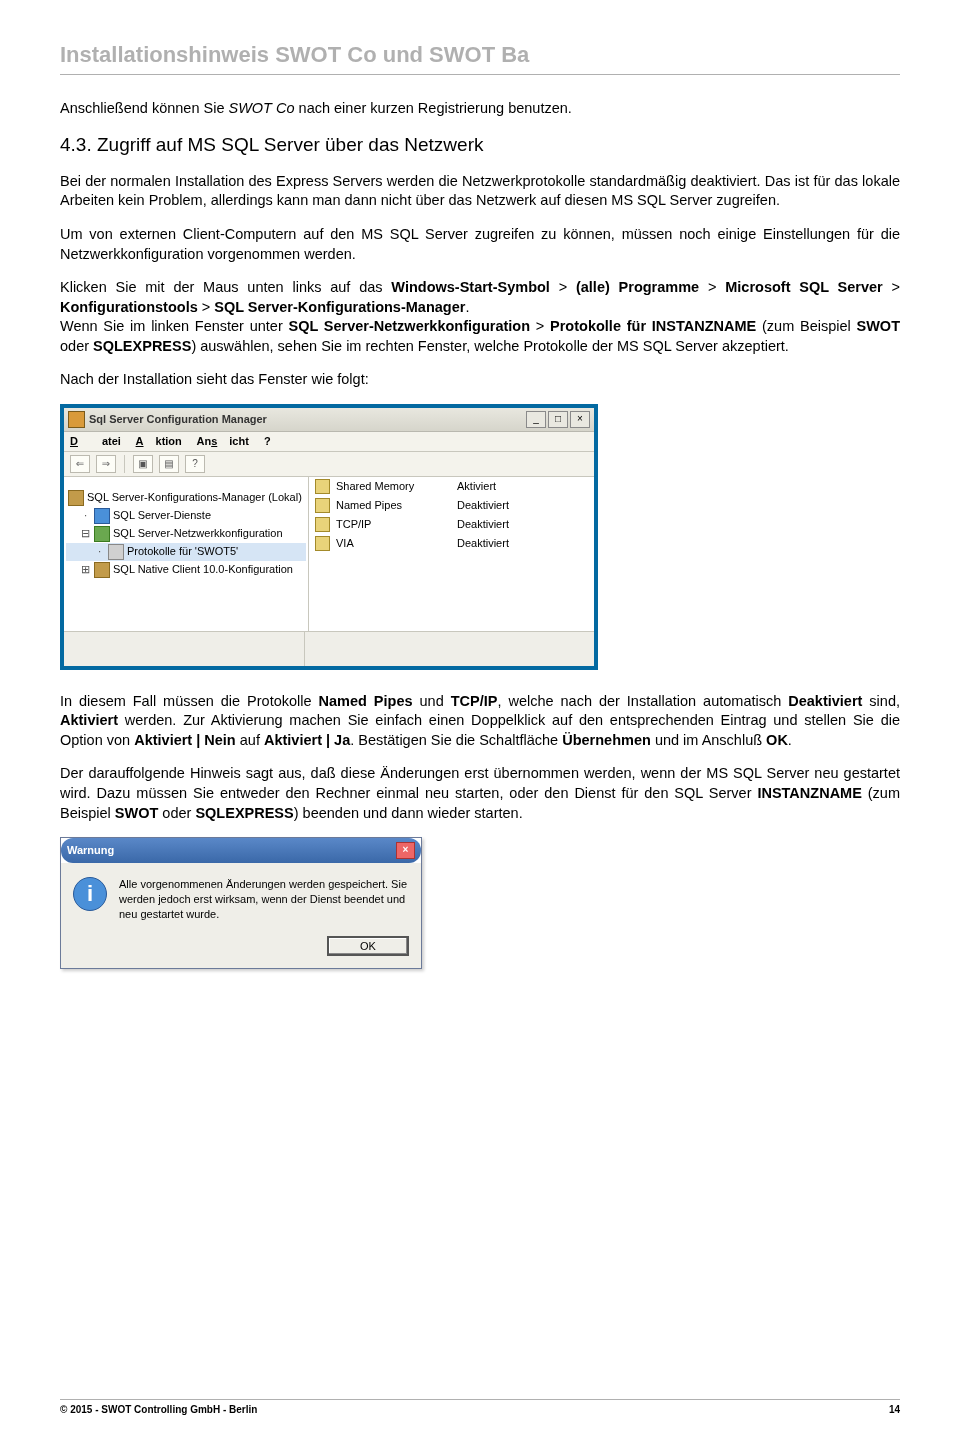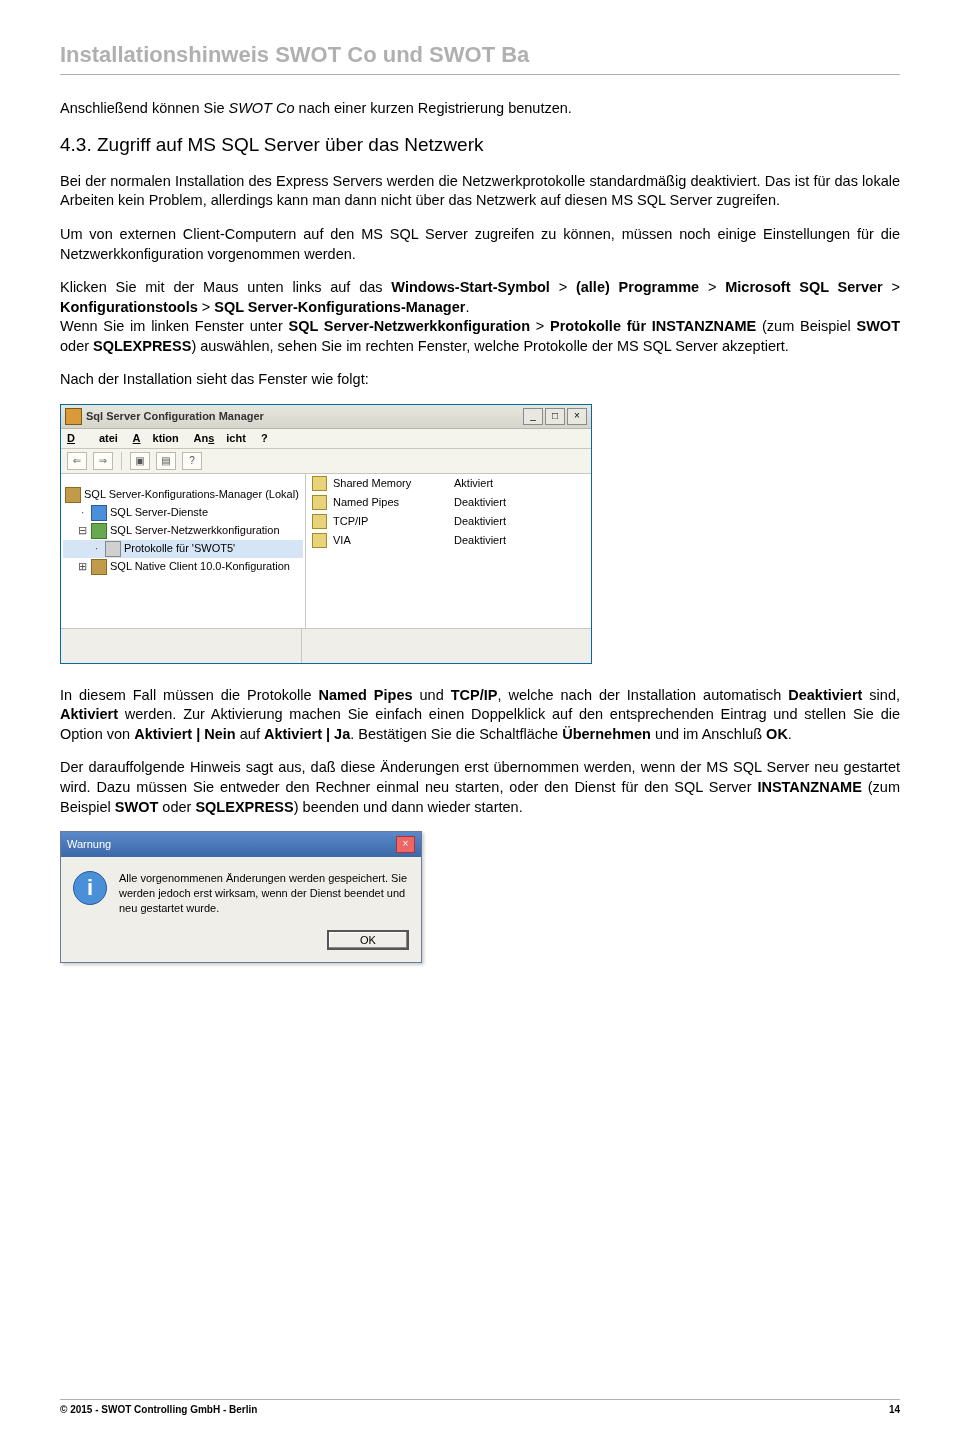--- a/index.html
+++ b/index.html
@@ -20,21 +20,21 @@
     margin-bottom: 24px;
   }
   .intro { margin-bottom: 14px; }
   .intro em { font-style: italic; }
   .section-h { font-size: 19px; margin: 14px 0 14px 0; }
   p { margin: 0 0 14px 0; text-align: justify; }
   .bold { font-weight: bold; }
   
   .cfgmgr {
     width: 530px;
-    border: 1px solid #0369a1;
+    border: 4px solid #0369a1;
     background: #e5e5e5;
     font-family: Tahoma, Arial, sans-serif;
     font-size: 11px;
     margin: 4px 0 22px 0;
   }
   .cfgmgr-titlebar {
     background: linear-gradient(#e8e7df,#d6d5cb);
     display: flex;
     align-items: center;
     padding: 3px 4px;
@@ -107,23 +107,23 @@
     width: 360px;
     border: 1px solid #6b7a99;
     font-family: Tahoma, Arial, sans-serif;
     font-size: 11px;
     margin-top: 4px;
     box-shadow: 2px 2px 3px rgba(0,0,0,.2);
   }
   .warn-title {
     background: linear-gradient(#5a88c8,#3a68a8);
     color: #fff;
-    font-weight: normal;
+    font-weight: bold;
     padding: 4px 6px;
-    display:flex; justify-content:space-between; align-items:center;
+    display:flex; justify-content:space-between; align-items:center;border-radius:12px;
   }
   .warn-title .x { width:17px; height:15px; background:#e66; border:1px solid #a33; color:#fff; text-align:center; line-height:13px; font-size:10px;}
   .warn-body { background:#efeee8; padding:14px 12px 12px 12px; }
   .warn-row { display:flex; gap:12px; align-items:flex-start;}
   .info-ic {
     width:32px; height:32px; border-radius:50%;
     background:#4a90d9; color:#fff; font-weight:bold;
     font-size:22px; text-align:center; line-height:32px;
     border:1px solid #2a5a99; flex-shrink:0;
   }

